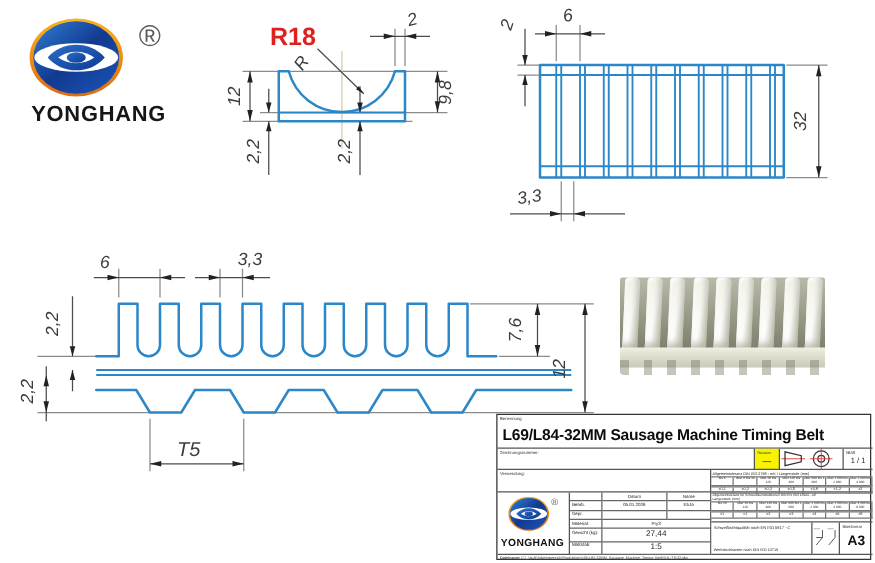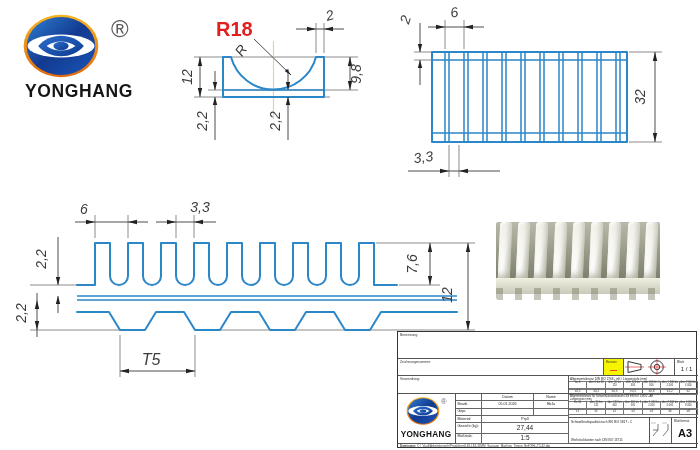--- a/index.html
+++ b/index.html
@@ -193,20 +193,21 @@
       <div class="tooth"></div>
   </div>
   <div class="base"></div>
   <div class="nubs"></div>
 </div>
 
 <div class="abs tb">
 
   <div class="cell" style="left:0;top:0;width:300px;height:27px;border-right:none;">
     <span class="lbl">Benennung</span>
+    <span class="title">L69/L84-32MM Sausage Machine Timing Belt</span>
   </div>
 
   <div class="cell" style="left:0;top:27px;width:206px;height:17px;">
     <span class="lbl">Zeichnungsnummer:</span>
   </div>
   <div class="cell rev" style="left:206px;top:27px;width:20px;height:17px;">
     <span class="lbl" style="font-size:2.8px">Revision</span>
     <span class="dash">—</span>
   </div>
   <div class="cell" style="left:226px;top:27px;width:51px;height:17px;">

